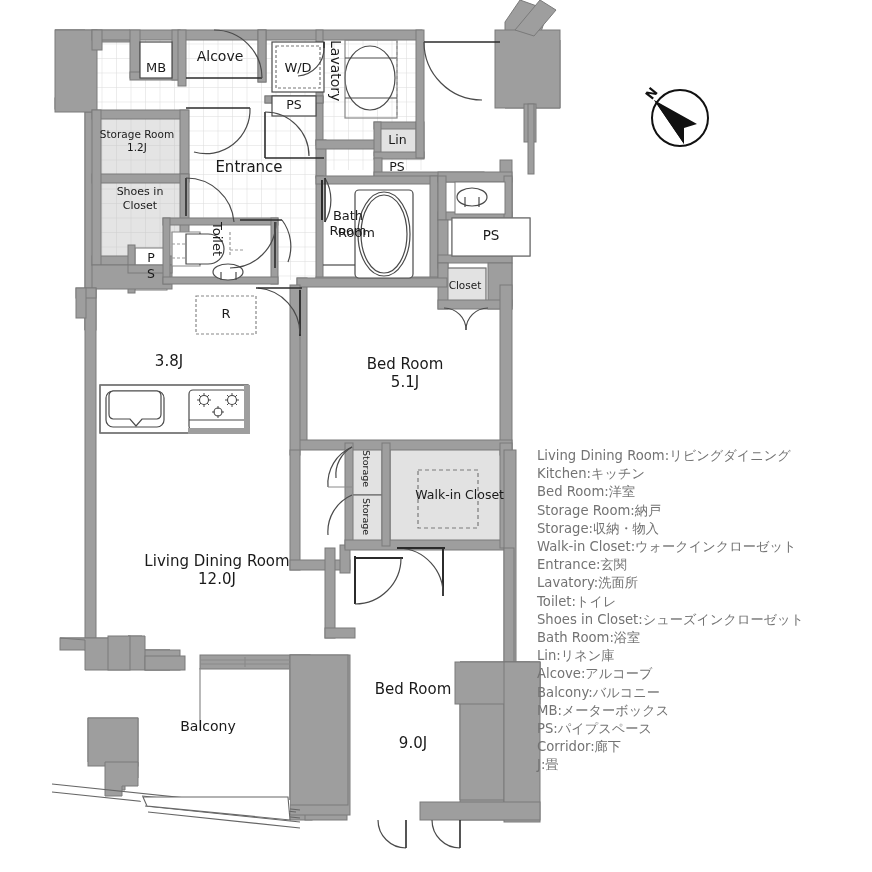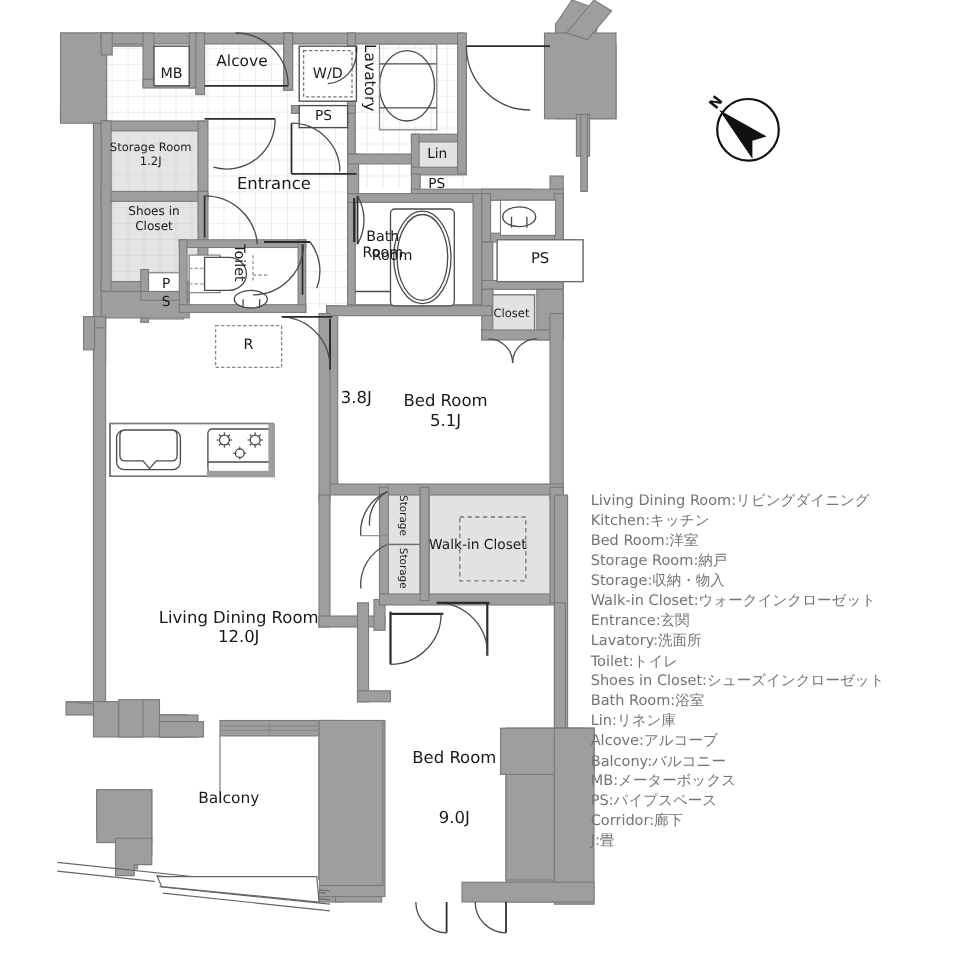--- a/index.html
+++ b/index.html
@@ -357,21 +357,21 @@
 
   </svg>
 
   <div style="position:absolute;left:0;top:552px;width:434px;text-align:center;font-size:15px;color:#1a1a1a;">
     <span>Living Dining Room</span>
   </div>
   <div style="position:absolute;left:0;top:570px;width:434px;text-align:center;font-size:15px;color:#1a1a1a;">
     <span>12.0J</span>
   </div>
 
-  <div style="position:absolute;left:0;top:352px;width:338px;text-align:right;font-size:15px;color:#1a1a1a;">
+  <div style="position:absolute;left:0;top:352px;width:338px;text-align:center;font-size:15px;color:#1a1a1a;">
     <span>3.8J</span>
   </div>
 
   <div style="position:absolute;left:305px;top:355px;width:200px;text-align:center;font-size:15px;color:#1a1a1a;">
     <span>Bed Room</span>
   </div>
   <div style="position:absolute;left:305px;top:373px;width:200px;text-align:center;font-size:15px;color:#1a1a1a;">
     <span>5.1J</span>
   </div>
 
@@ -382,21 +382,21 @@
     <span>9.0J</span>
   </div>
 
   <div style="position:absolute;left:92px;top:128px;width:90px;text-align:center;font-size:10.5px;color:#1a1a1a;">
     <span>Storage Room</span>
   </div>
   <div style="position:absolute;left:92px;top:141px;width:90px;text-align:center;font-size:10.5px;color:#1a1a1a;">
     <span>1.2J</span>
   </div>
 
-  <div style="position:absolute;left:390px;top:487px;width:114px;text-align:left;font-size:12.5px;color:#1a1a1a;">
+  <div style="position:absolute;left:390px;top:487px;width:114px;text-align:right;font-size:12.5px;color:#1a1a1a;">
     <span>Walk-in Closet</span>
   </div>
 
   <div style="position:absolute;left:189px;top:158px;width:120px;text-align:center;font-size:15px;color:#1a1a1a;">
     <span>Entrance</span>
   </div>
 
   <div style="position:absolute;left:318px;top:208px;width:60px;text-align:center;font-size:13px;color:#1a1a1a;">
     <span>Bath Room</span>
   </div>

